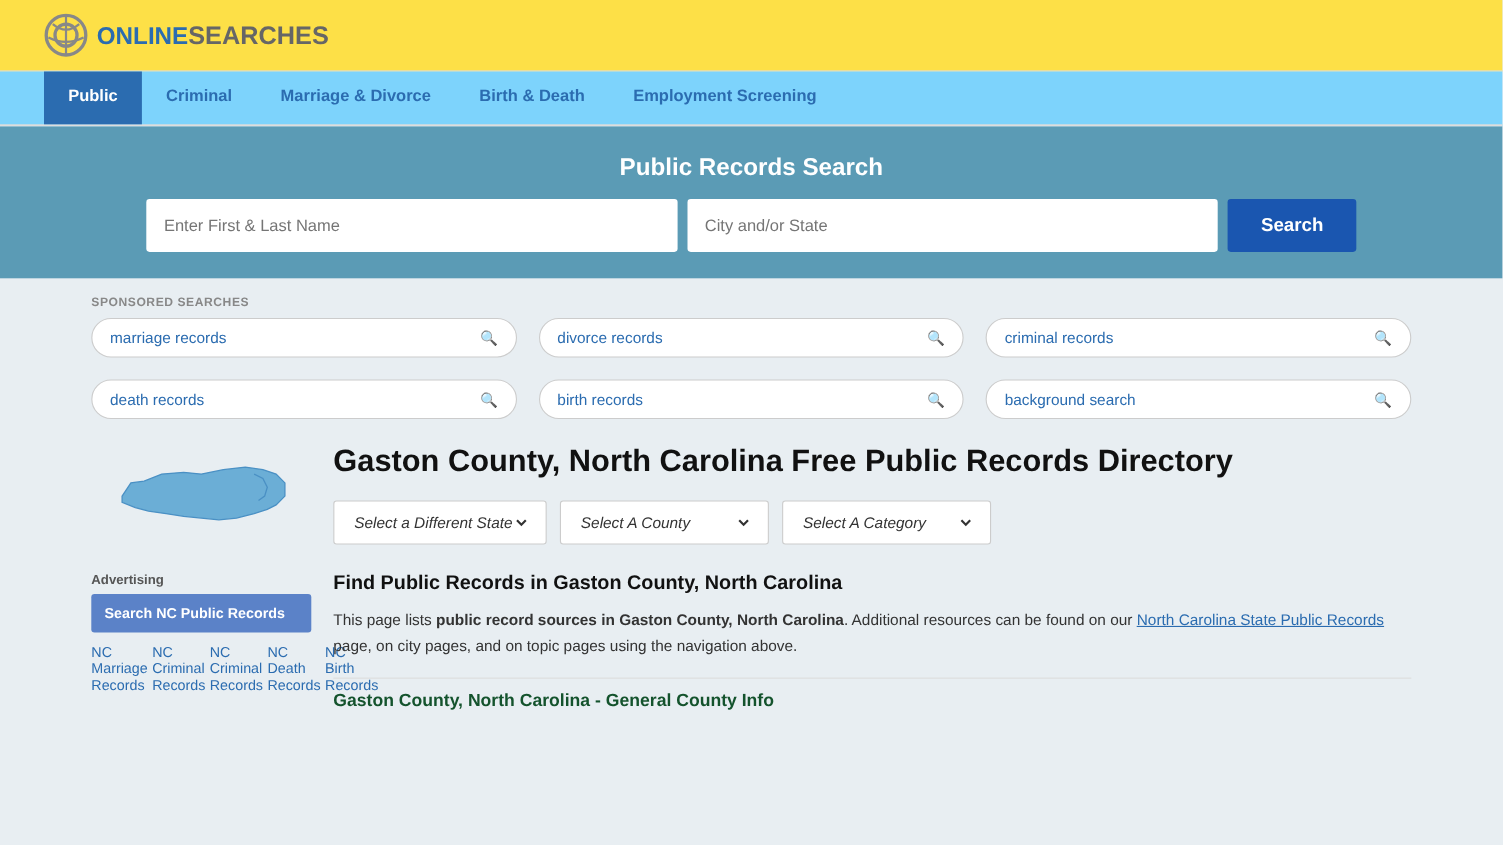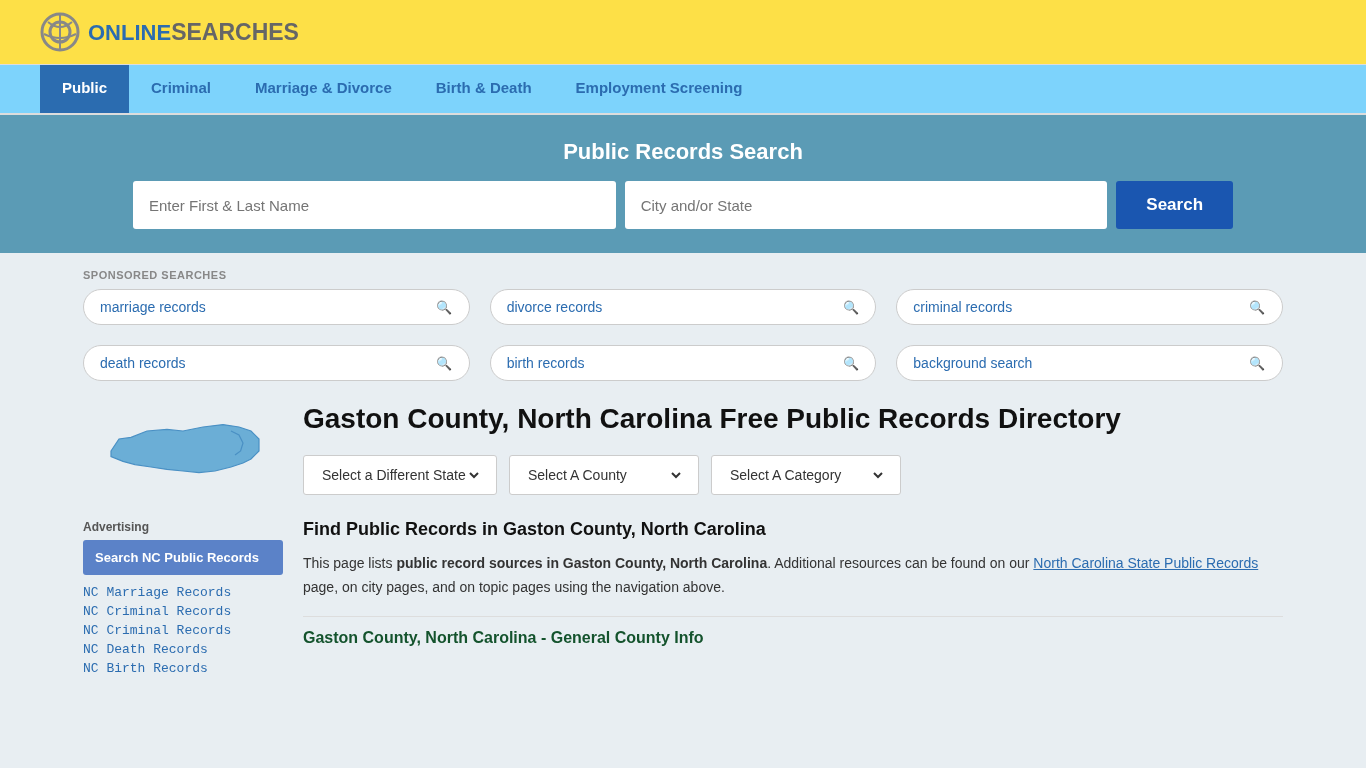--- a/index.html
+++ b/index.html
@@ -157,23 +157,22 @@
       color: #fff;
       font-size: 13px;
       font-weight: 700;
       padding: 10px 12px;
       border-radius: 3px;
       margin-bottom: 10px;
       cursor: pointer;
     }
     .sidebar-links {
       display: flex;
-      flex-direction: column;
+      flex-direction: row;
       gap: 4px;
-      font-family: Liberation Mono, monospace;
     }
     .sidebar-link {
       color: #2b6cb0;
       font-size: 13px;
       text-decoration: none;
       cursor: pointer;
     }
     
     .main-content {
       flex: 1;
@@ -206,20 +205,21 @@
       min-width: 190px;
     }
     .dropdown-select select {
       border: none;
       background: transparent;
       font-size: 14px;
       color: #333;
       cursor: pointer;
       outline: none;
       width: 100%;
+      font-style: italic;
     }
     
     .find-title {
       font-size: 18px;
       font-weight: 700;
       color: #111;
       margin-bottom: 12px;
     }
     .description-text {
       font-size: 14px;

